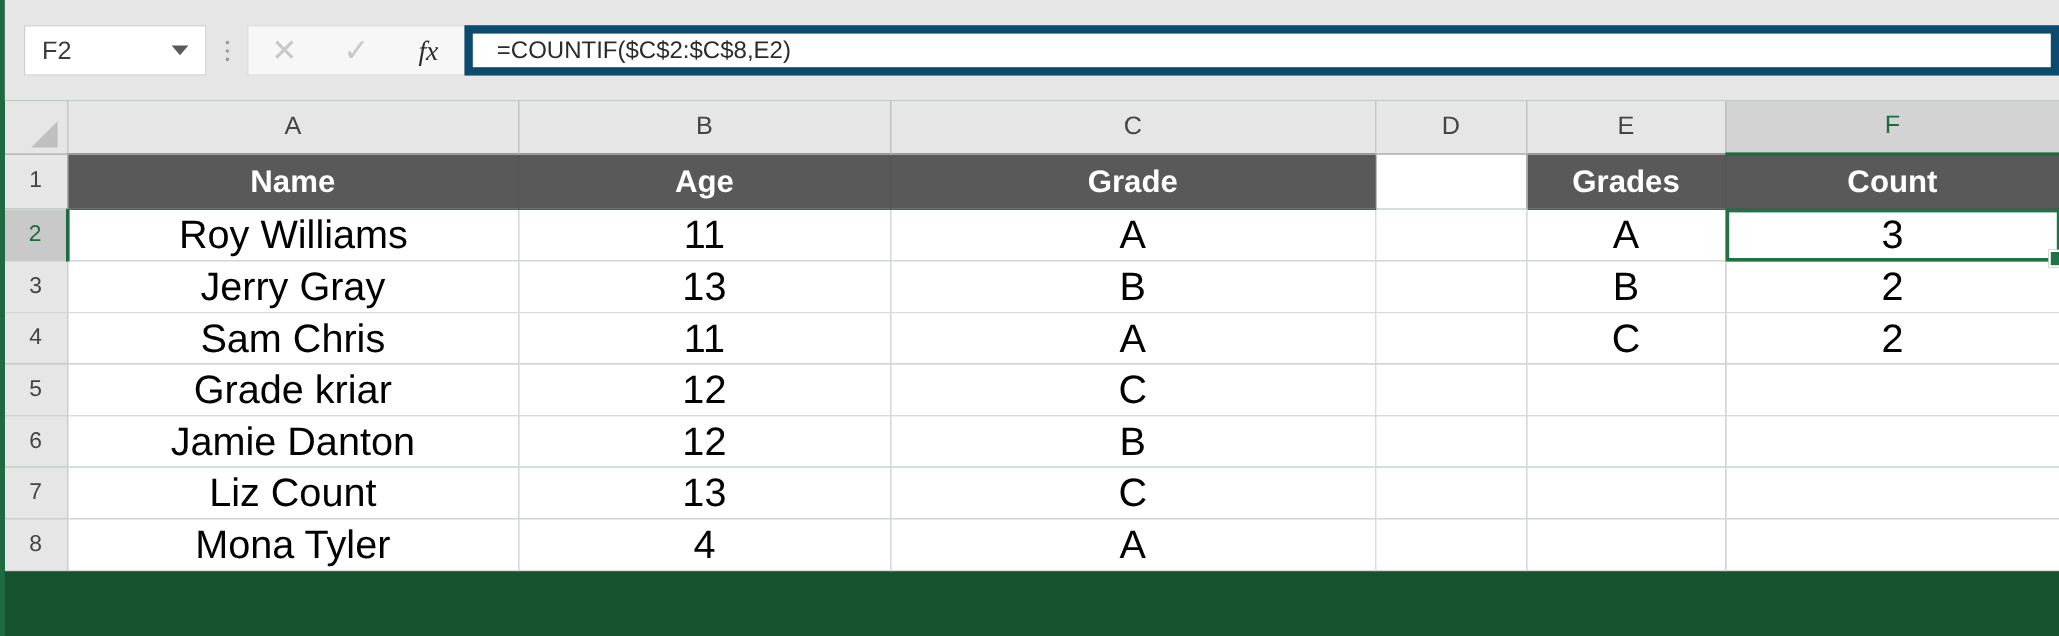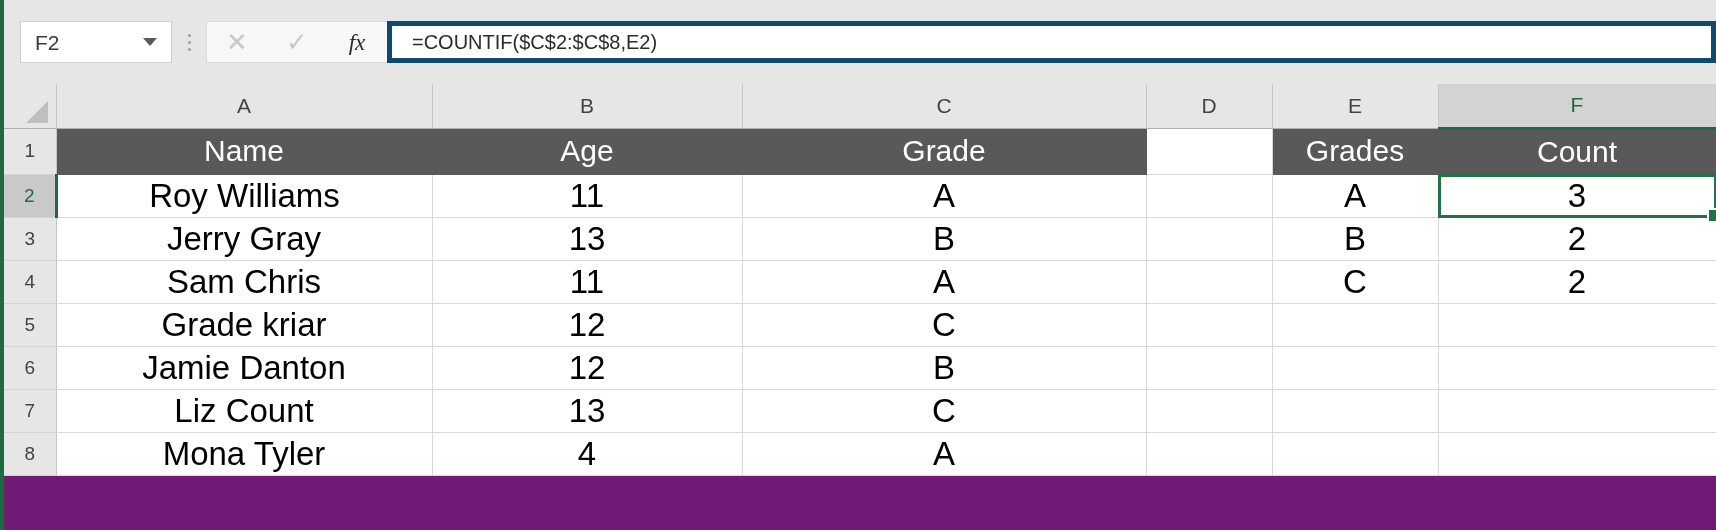--- a/index.html
+++ b/index.html
@@ -11,21 +11,21 @@
     width: 1716px;
     height: 530px;
     overflow: hidden;
     font-family: "Liberation Sans", sans-serif;
   }
 
   #app {
     position: relative;
     width: 1716px;
     height: 530px;
-    background: #701a75;
+    background: #14532d;
     box-sizing: border-box;
     border-left: 4px solid #1e6b42;
   }
 
   
   .formula-row {
     position: absolute;
     left: 0;
     top: 0;
     right: 0;
@@ -106,21 +106,21 @@
     font-family: "Liberation Serif", serif;
     font-style: italic;
     font-weight: normal;
     line-height: 1;
   }
 
   .formula-input {
     flex: 1;
     height: 42px;
     background: #ffffff;
-    border: 5px solid #0c4a6e;
+    border: 7px solid #0c4a6e;
     box-sizing: border-box;
     display: flex;
     align-items: center;
     padding-left: 20px;
     margin-right: 0;
   }
   .formula-text {
     font-size: 20px;
     color: #2b2b2b;
     line-height: 1;
@@ -207,22 +207,22 @@
     border-right: 1px solid #d9d9d9;
     border-bottom: 1px solid #d9d9d9;
     text-align: center;
     vertical-align: middle;
     font-size: 33px;
     color: #000000;
   }
   td.cell.hdr {
     background: #595959;
     color: #ffffff;
-    font-weight: normal;
-    font-size: 30px;
+    font-weight: bold;
+    font-size: 26px;
     border-right: 1px solid #595959;
     border-bottom: 1px solid #595959;
   }
   td.cell.hdr.plain {
     background: #ffffff;
     color: #000000;
     border-right: 1px solid #d9d9d9;
     border-bottom: 1px solid #d9d9d9;
   }
 

